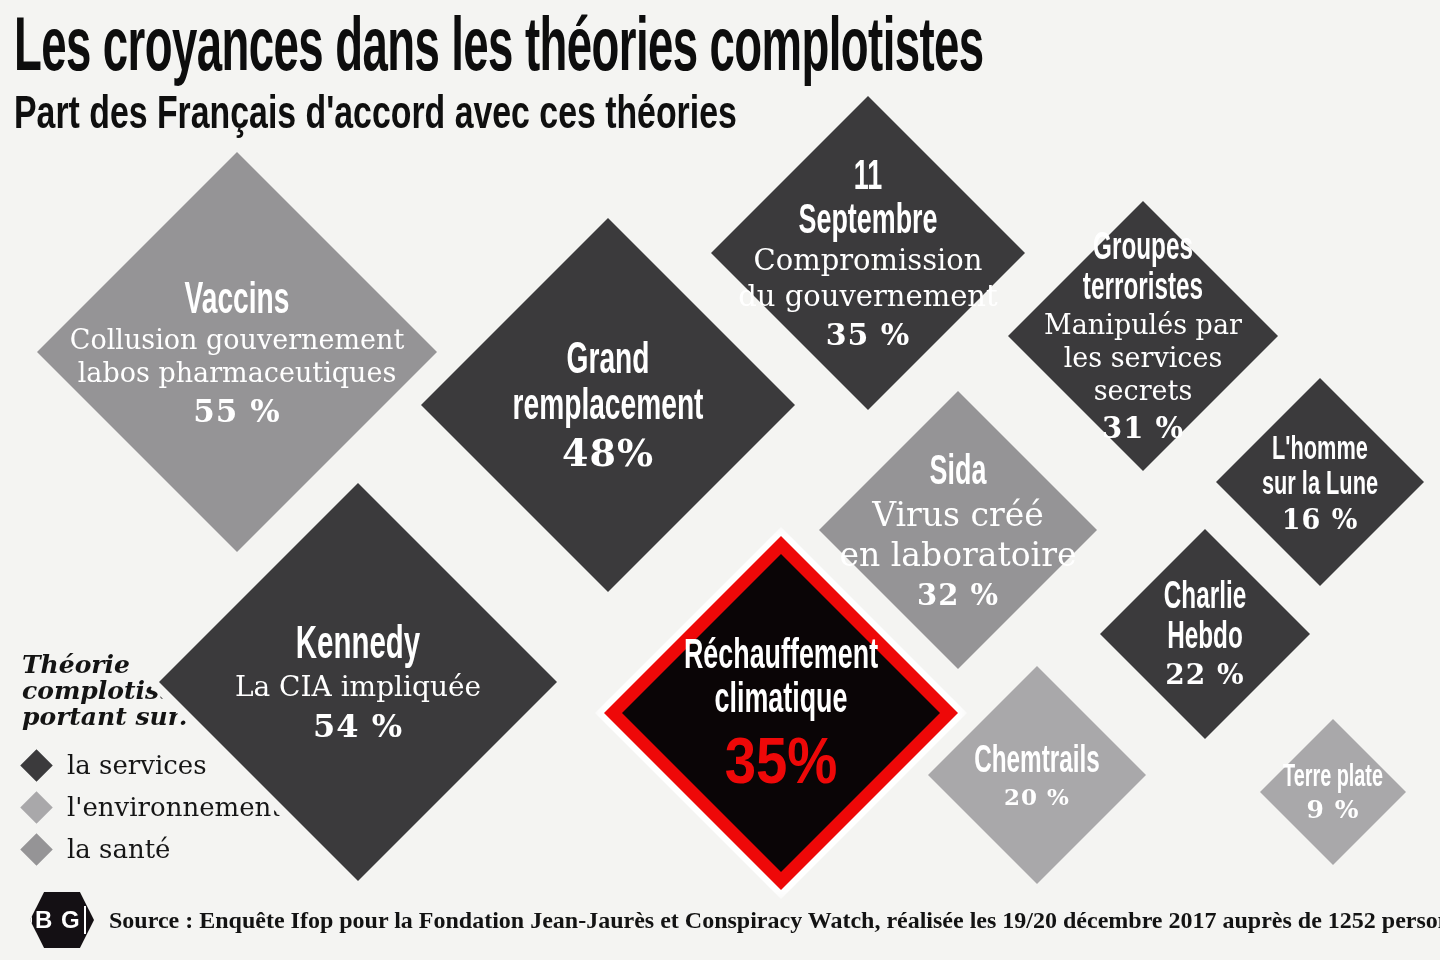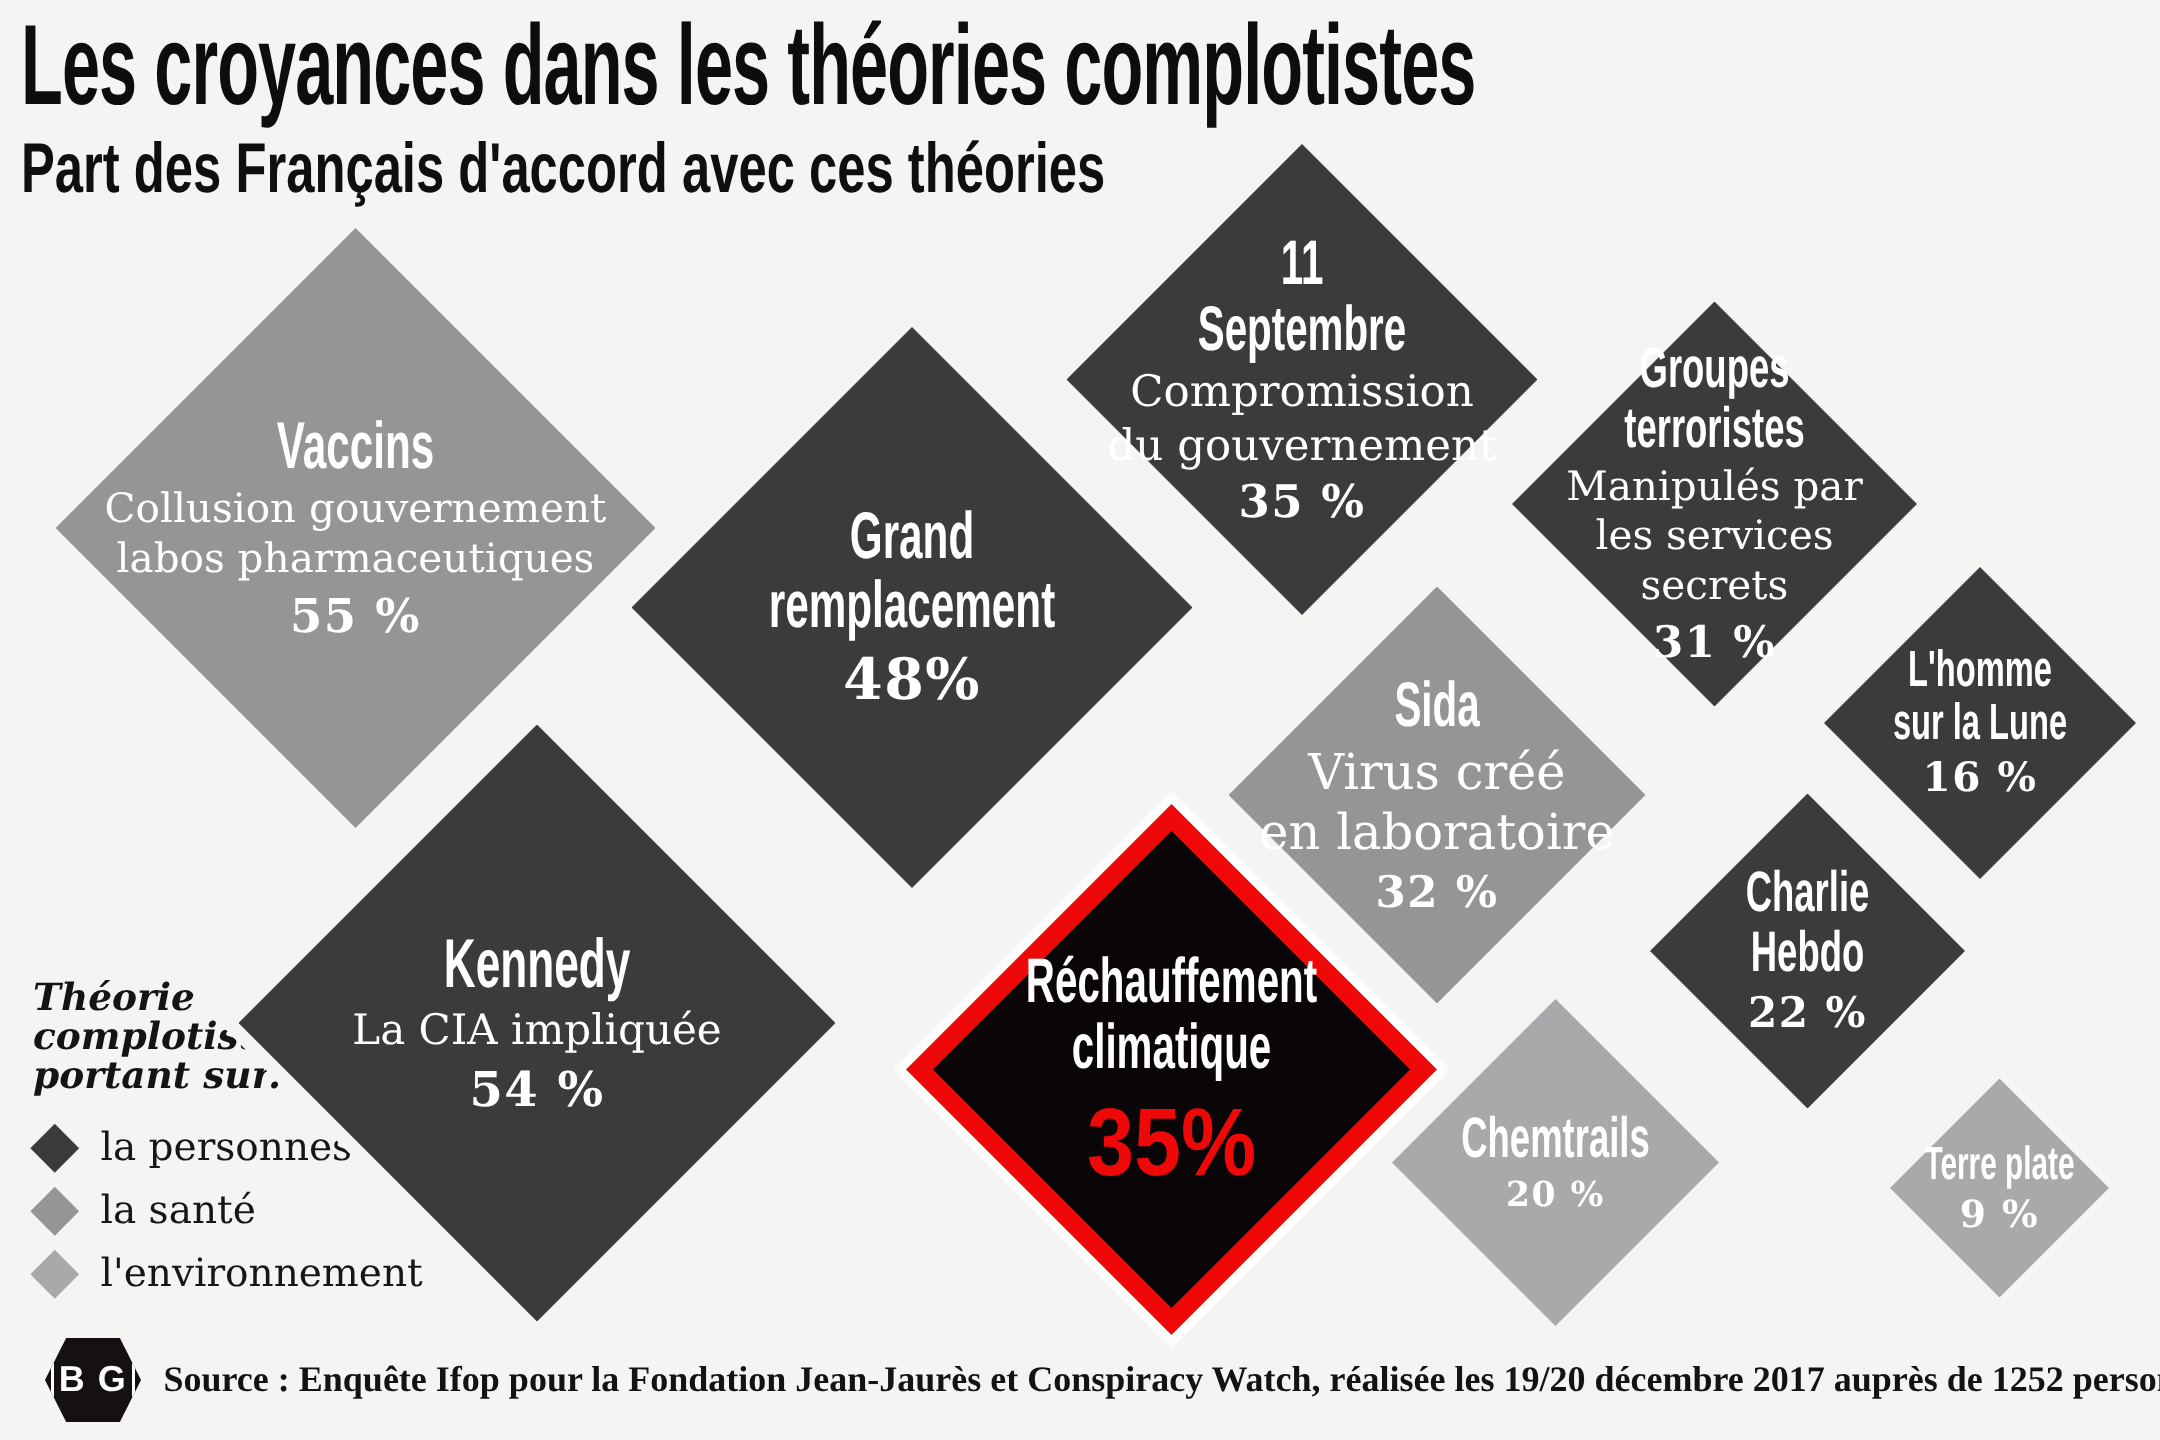--- a/index.html
+++ b/index.html
@@ -79,21 +79,21 @@
   }
   
   .footer {
     position:absolute; left:30px; top:892px; right:8px; z-index:9;
     display:flex; align-items:center; gap:15px;
   }
   .logo {
     width:64px; height:56px; flex:0 0 auto; position:relative;
     background:#141014;
     clip-path:polygon(0 50%, 22% 0, 78% 0, 100% 50%, 78% 100%, 22% 100%);
-    display:flex; align-items:center; justify-content:center;
+    display:flex; align-items:center; 
   }
   .logo-text {
     color:#ffffff; font-family:"Liberation Sans", sans-serif;
     font-weight:700; font-size:24px; letter-spacing:1px;
     border-left:2px solid #fff; border-right:2px solid #fff; padding:0 3px;
   }
   .source {
     font-family:"Liberation Serif", serif; font-weight:700; font-size:24px;
     color:#131313; white-space:nowrap;
   }
@@ -232,30 +232,30 @@
   </div>
     </div>
 
   <aside class="legend">
     <div class="legend-title">Théorie
 complotiste
 portant sur...</div>
     <div class="legend-items" id="legend-items">
         <div class="legend-row">
     <span class="swatch" style="background: rgb(59, 58, 60);"></span>
-    <span class="legend-label">la personnes</span>
+    <span class="legend-label">la services</span>
+  </div>
+        <div class="legend-row">
+    <span class="swatch" style="background: rgb(169, 168, 170);"></span>
+    <span class="legend-label">l'environnement</span>
   </div>
         <div class="legend-row">
     <span class="swatch" style="background: rgb(149, 148, 150);"></span>
     <span class="legend-label">la santé</span>
   </div>
-        <div class="legend-row">
-    <span class="swatch" style="background: rgb(169, 168, 170);"></span>
-    <span class="legend-label">l'environnement</span>
-  </div>
       </div>
   </aside>
 
   <footer class="footer">
     <div class="logo">
       <span class="logo-text">B G</span>
     </div>
     <div class="source">Source : Enquête Ifop pour la Fondation Jean-Jaurès et Conspiracy Watch, réalisée les 19/20 décembre 2017 auprès de 1252 personnes</div>
   </footer>
 

